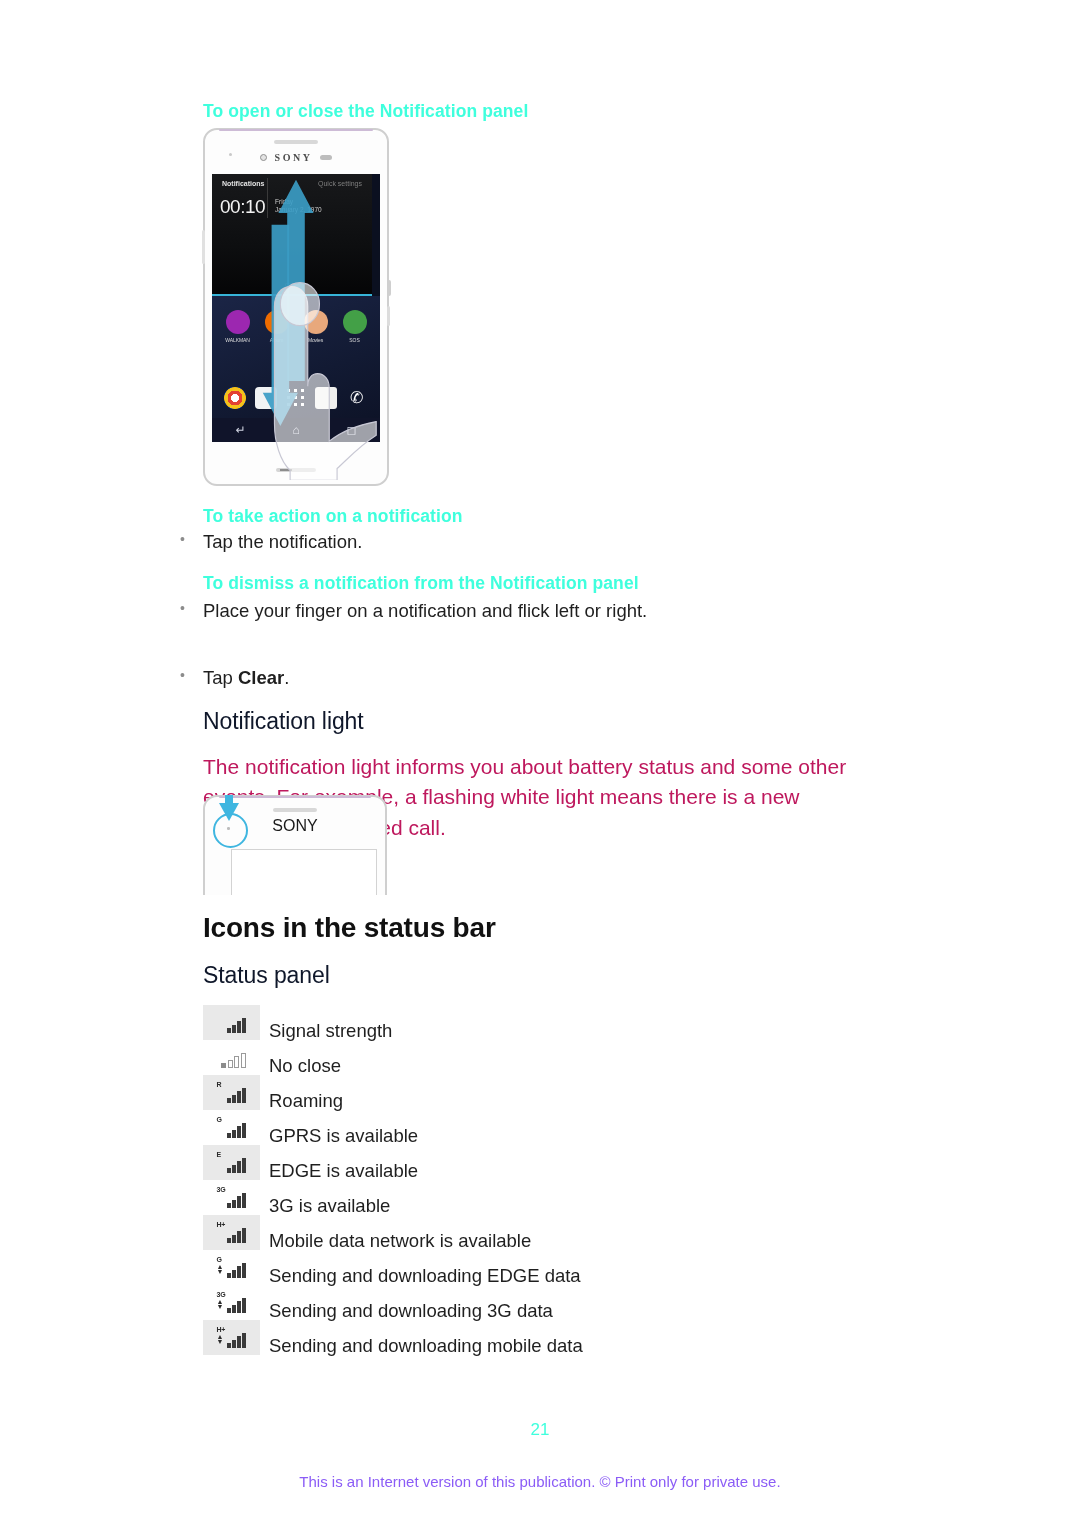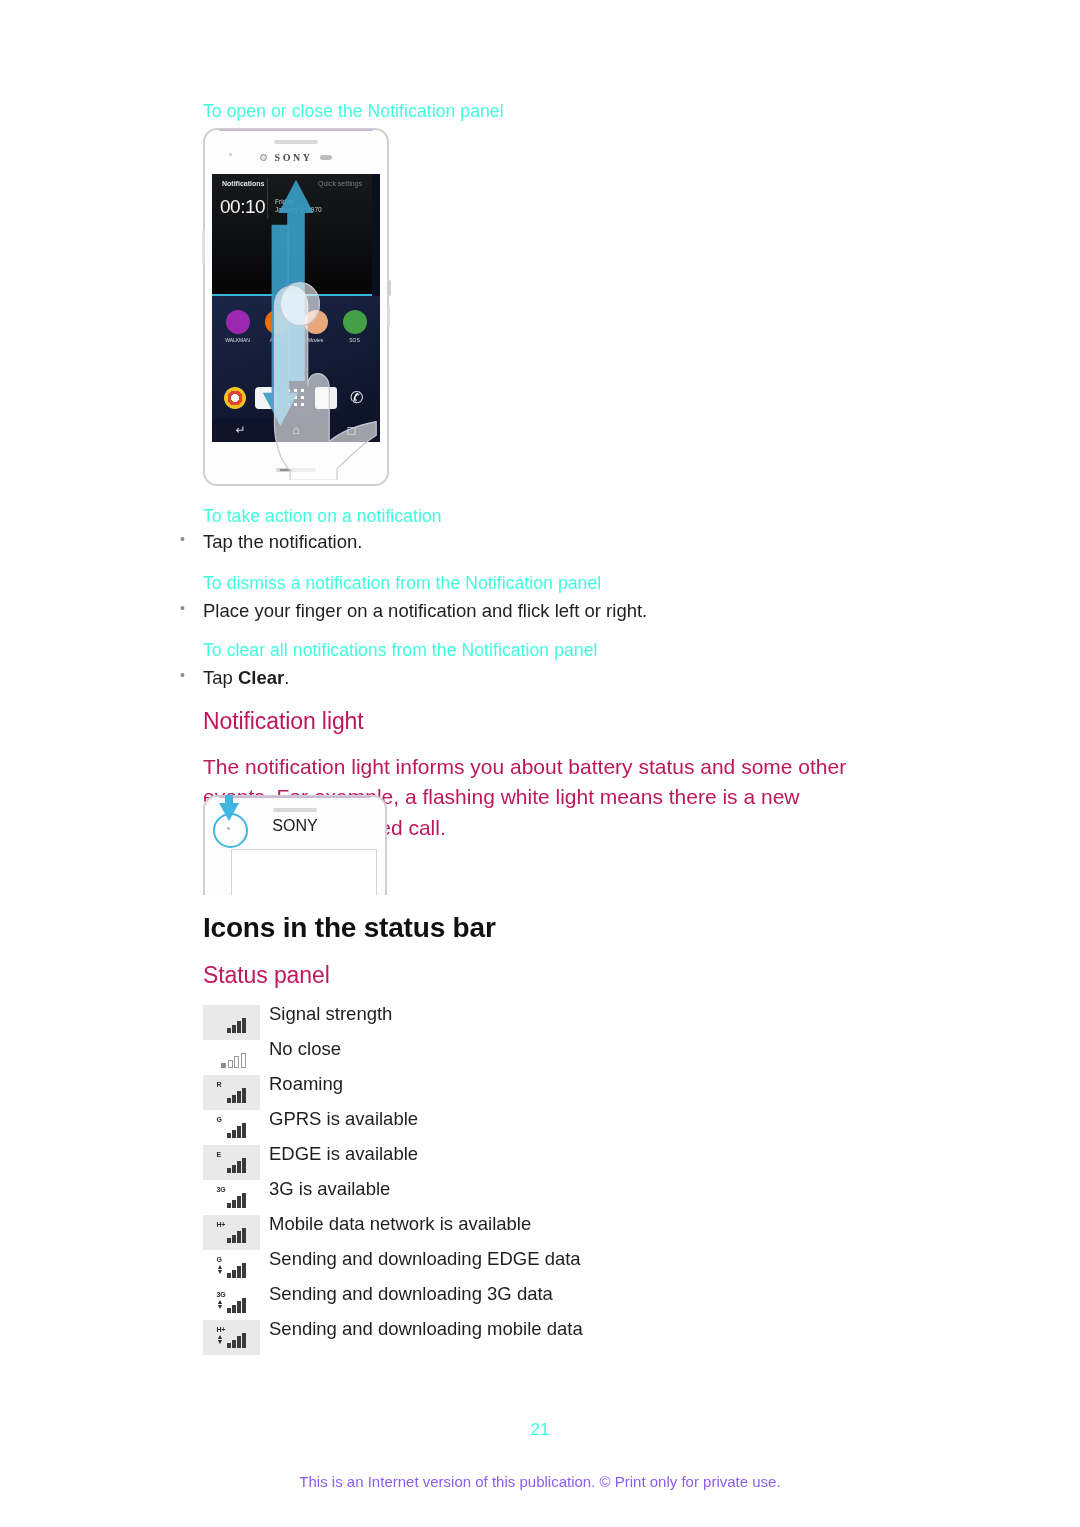--- a/index.html
+++ b/index.html
@@ -20,34 +20,34 @@
     position: relative;
     width: 1080px;
     height: 1527px;
     box-sizing: border-box;
   }
 
   
   .hdg-cyan {
     color: #3fffdd;
     font-size: 17.5px;
-    font-weight: 400;
+    font-weight: 700;
     letter-spacing: 0.1px;
     line-height: 1.2;
   }
   .h1 {
     font-size: 28px;
     font-weight: 700;
     letter-spacing: -0.2px;
     color: #111;
   }
   .h2 {
     font-size: 23px;
     font-weight: 400;
-    color: #be185d;
+    color: #0f172a;
     letter-spacing: -0.1px;
     text-align: center;
   }
   .body-text {
     font-size: 21px;
     line-height: 1.45;
     color: #be185d;
     margin-top: 10px;
   }
 
@@ -99,21 +99,21 @@
     font-size: 17px;
   }
   .footer-note {
     color: #8b5cf6;
     font-size: 15px;
   }
 
   
   .srow {
     display: flex;
-    align-items: flex-start;
+    align-items: flex-end;
     height: 35px;
   }
   .sicon-cell {
     width: 57px;
     flex: 0 0 57px;
     height: 35px;
     display: flex;
     align-items: center;
     justify-content: center;
     box-sizing: border-box;
@@ -560,21 +560,20 @@
     <div class="bullet-dot">•</div>
     <div class="bullet-text">Tap the notification.</div>
   </div>
 
   <div class="blk hdg-cyan" id="sec3-heading">To dismiss a notification from the Notification panel</div>
   <div class="blk bullet-row" id="sec3-bullet">
     <div class="bullet-dot">•</div>
     <div class="bullet-text">Place your finger on a notification and flick left or right.</div>
   </div>
 
-  <div class="blk hdg-cyan" id="sec4-heading">To clear all notifications from the Notification panel</div>
   <div class="blk bullet-row" id="sec4-bullet">
     <div class="bullet-dot">•</div>
     <div class="bullet-text"><span>Tap </span><b>Clear</b><span>.</span></div>
   </div>
 
   <div class="blk h2" id="notif-light-heading">Notification light</div>
   <div class="blk body-text" id="notif-light-body">The notification light informs you about battery status and some other events. For example, a flashing white light means there is a new message or a missed call.</div>
 
   <div class="blk" id="phone2-wrap">
     <div class="phone2">

